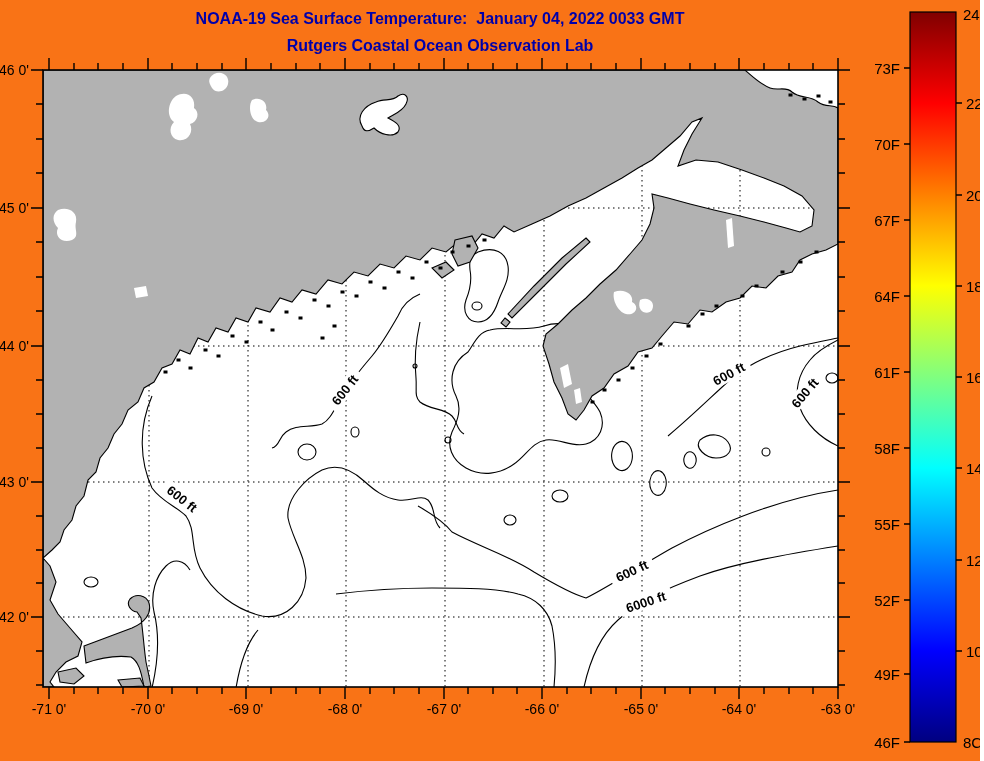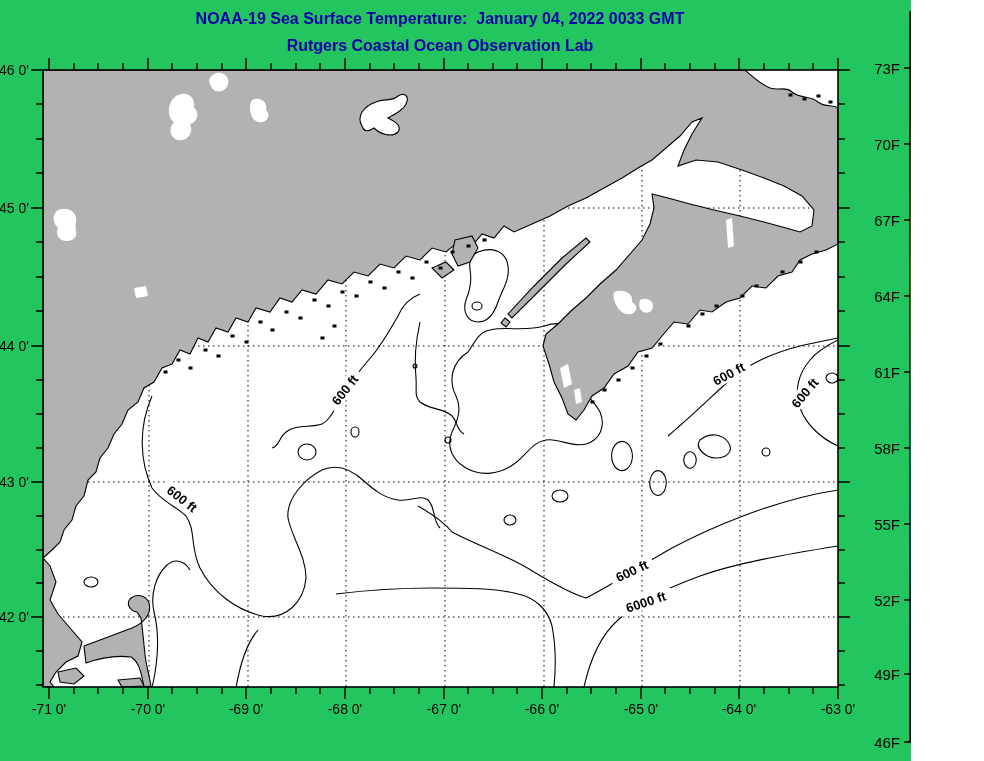--- a/index.html
+++ b/index.html
@@ -1,16 +1,16 @@
 <!DOCTYPE html>
 <html><head>
 <meta charset="utf-8">
 <style>
   html,body{margin:0;padding:0;background:#ffffff;}
-  #stage{position:relative;width:911px;height:761px;background:#22c55e;overflow:hidden;
+  #stage{position:relative;width:980px;height:761px;background:#f97316;overflow:hidden;
          font-family:"Liberation Sans", sans-serif;}
   svg{position:absolute;left:0;top:0;}
   text{font-family:"Liberation Sans", sans-serif;}
   .ticklab{font-size:14px;fill:#000;}
   .cbarlab{font-size:15px;fill:#000;}
   .titletxt{font-size:16px;font-weight:bold;white-space:pre;}
   .clab{font-size:13px;font-weight:bold;fill:#000;}
 </style>
 </head>
 <body>

